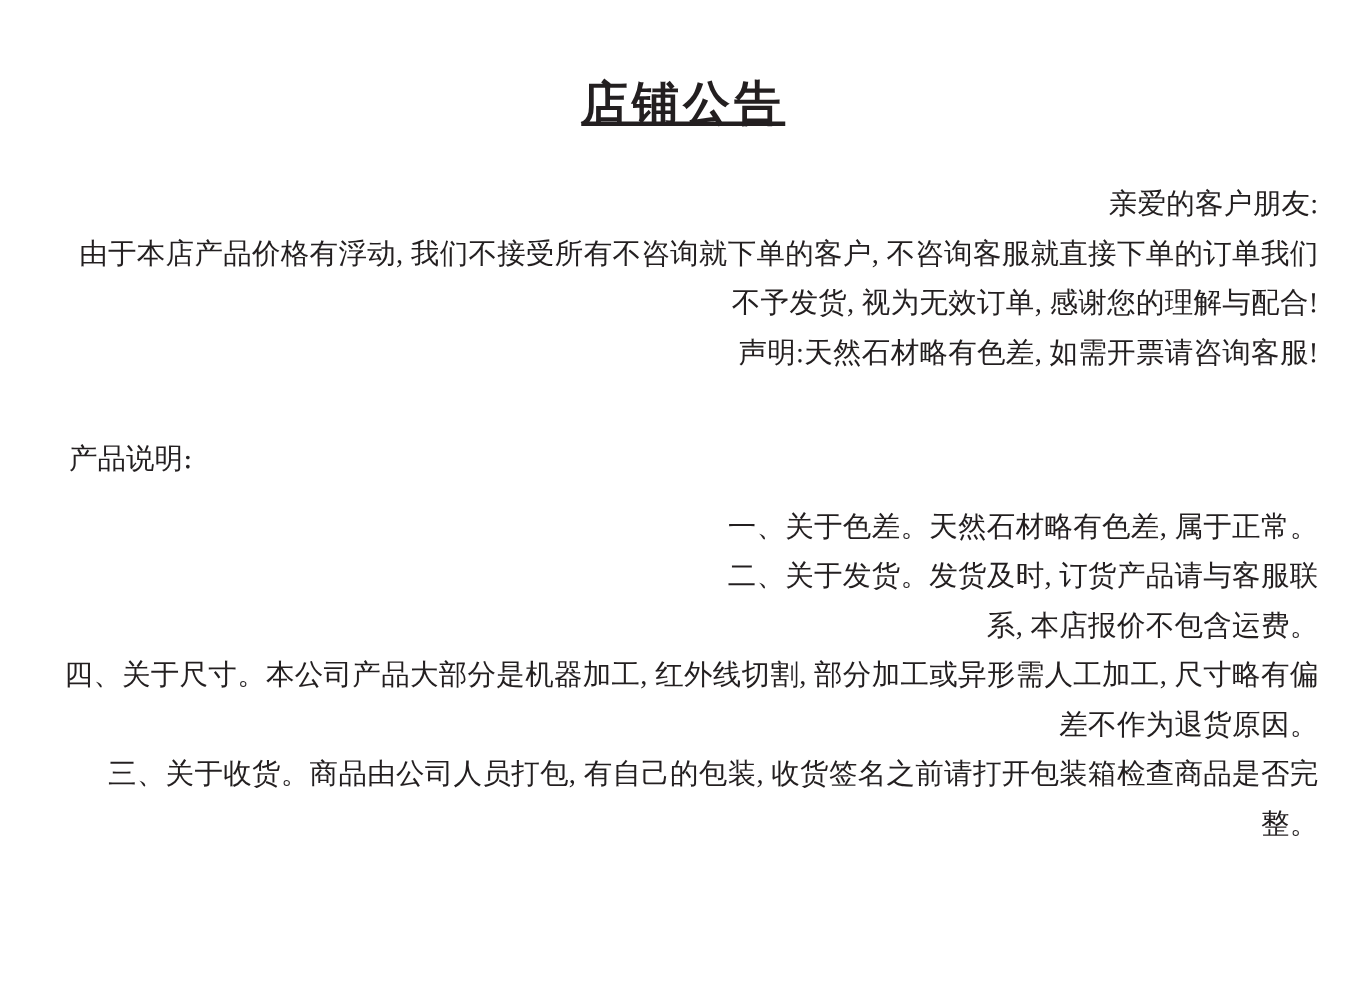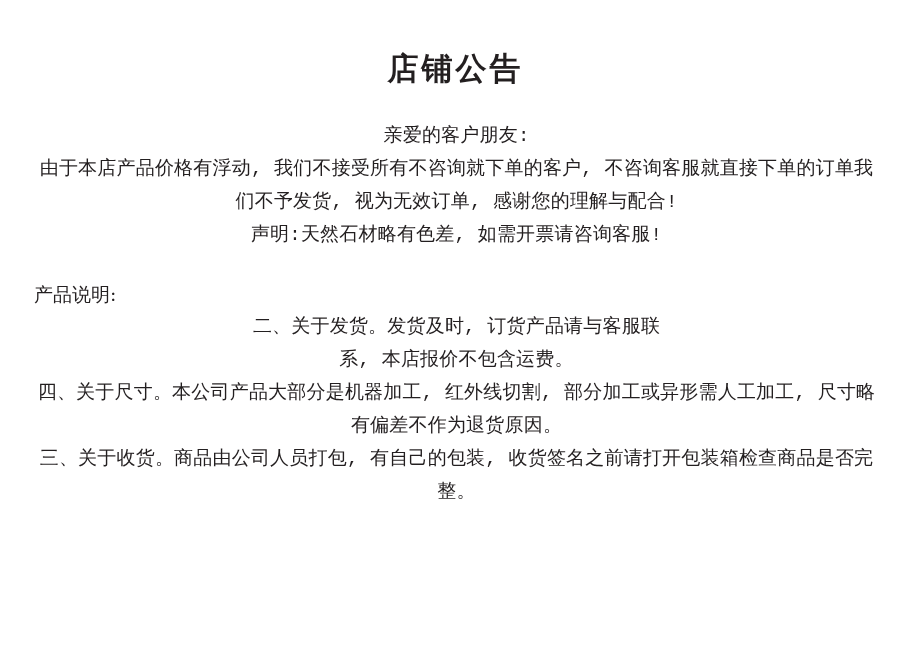--- a/index.html
+++ b/index.html
@@ -24,46 +24,47 @@
   }
   .announcement-title {
     text-align: center;
     font-size: 31px;
     font-weight: 700;
     letter-spacing: 3px;
     margin: 0;
     padding-top: 48px;
     color: #231f20;
     font-family: "DejaVu Serif", "Liberation Serif", serif;
+    text-decoration: underline;
   }
   .body-block {
     margin: 0;
     padding: 0 32px 0 34px;
   }
   .para {
     font-size: 19px;
     line-height: 33px;
     color: #231f20;
     margin: 0;
     letter-spacing: 0.2px;
-    font-family: Liberation Mono, monospace;
-    text-align: center;
+    font-family: Liberation Serif, serif;
+    text-align: right;
     white-space: pre-wrap;
   }
   .greeting-block {
     margin-top: 30px;
   }
   .spacer {
     height: 26px;
   }
   .section-heading {
     font-size: 19px;
     line-height: 33px;
     color: #231f20;
-    margin: 0;
+    margin: 12px;
     font-family: "DejaVu Serif", "Liberation Serif", serif;
   }
 </style>
 </head>
 <body>
 
 <div class="page">
 
   <h1 class="announcement-title">店铺公告</h1>
 
@@ -72,19 +73,20 @@
     <div class="greeting-block">
       <p class="para">亲爱的客户朋友:</p>
       <p class="para">由于本店产品价格有浮动, 我们不接受所有不咨询就下单的客户, 不咨询客服就直接下单的订单我们不予发货, 视为无效订单, 感谢您的理解与配合!</p>
       <p class="para">声明:天然石材略有色差, 如需开票请咨询客服!</p>
     </div>
 
     <div class="spacer"></div>
 
     <p class="section-heading">产品说明:</p>
 
+    <p class="para">一、关于色差。天然石材略有色差, 属于正常。</p>
     <p class="para">二、关于发货。发货及时, 订货产品请与客服联
 系, 本店报价不包含运费。</p>
     <p class="para">四、关于尺寸。本公司产品大部分是机器加工, 红外线切割, 部分加工或异形需人工加工, 尺寸略有偏差不作为退货原因。</p>
     <p class="para">三、关于收货。商品由公司人员打包, 有自己的包装, 收货签名之前请打开包装箱检查商品是否完整。</p>
 
   </div>
 </div>
 
 </body></html>

